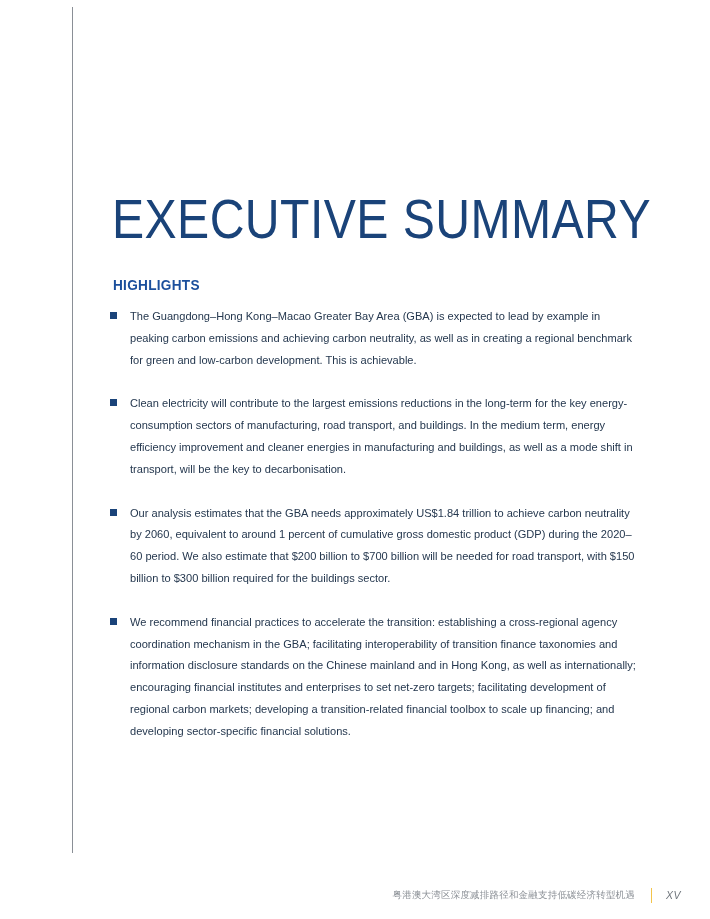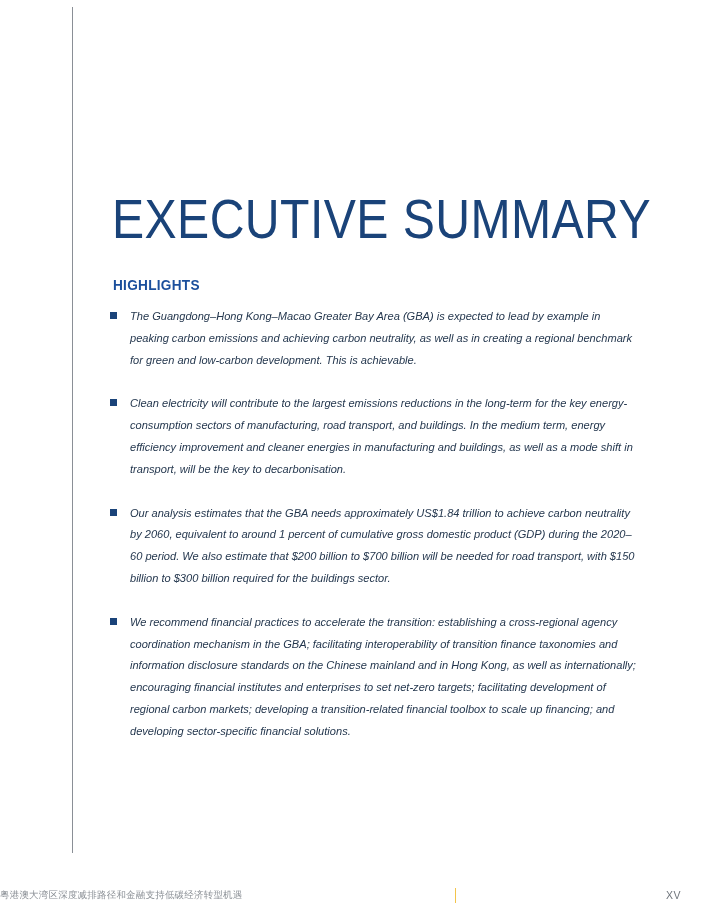--- a/index.html
+++ b/index.html
@@ -72,21 +72,20 @@
     width: 530px;
   }
   .bullet-item {
     position: relative;
     padding-left: 20px;
     margin-bottom: 22px;
     color: #24374e;
     font-size: 11.6px;
     line-height: 21.8px;
     text-align: left;
-    font-style: italic;
   }
   .bullet-item:last-child { margin-bottom: 8px; }
   .bullet-marker {
     position: absolute;
     left: 0;
     top: 7px;
     width: 7px;
     height: 7px;
     background: #1a4379;
   }
@@ -98,21 +97,21 @@
   }
 
   
   #footer {
     position: absolute;
     left: 0;
     top: 877px;
     width: 710px;
     height: 22px;
     display: flex;
-    justify-content: space-between;
+    justify-content: flex-end;
     align-items: center;
     padding-right: 28px;
     box-sizing: border-box;
   }
   #footer-title {
     font-size: 9.5px;
     line-height: 14px;
     color: #8b9096;
     letter-spacing: 0.2px;
     font-family: "DejaVu Sans", "Liberation Sans", sans-serif;
@@ -125,20 +124,21 @@
     margin: 0 14px 0 16px;
   }
   #footer-page-number {
     font-size: 10.5px;
     line-height: 14px;
     color: #6f757c;
     letter-spacing: 0.4px;
     min-width: 16px;
     text-align: left;
     white-space: nowrap;
+    font-style: italic;
   }
 </style>
 </head>
 <body>
 
 <div id="page">
 
   <div id="left-rule"></div>
 
   <h1 id="page-title">EXECUTIVE SUMMARY</h1>

